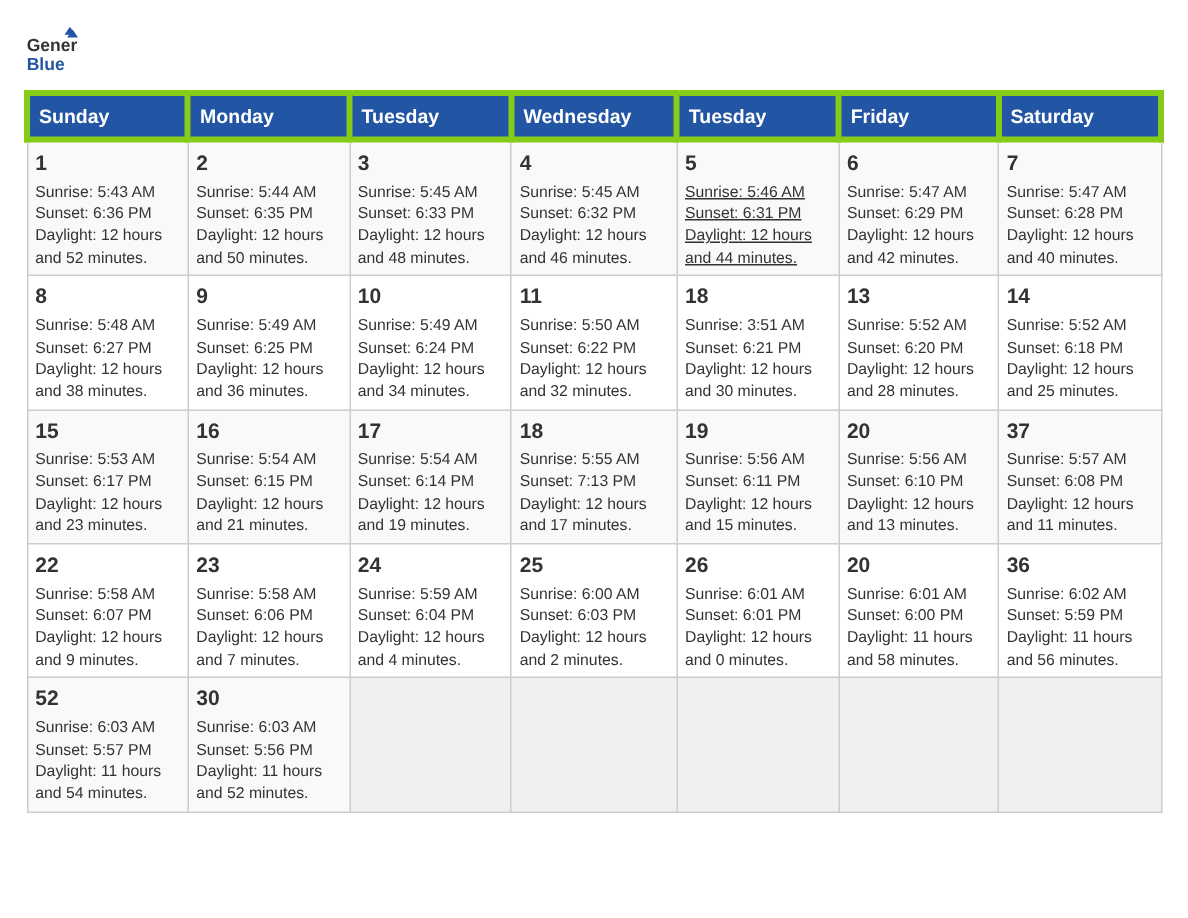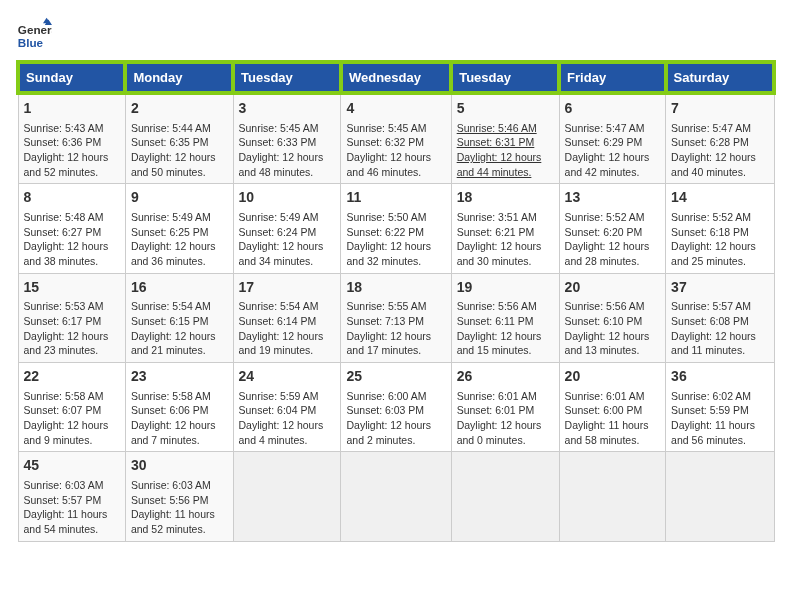--- a/index.html
+++ b/index.html
@@ -321,21 +321,21 @@
         <td>
           <span class="day-num">36</span>
           <div class="day-info" style="white-space: pre-wrap;">Sunrise: 6:02 AM
 Sunset: 5:59 PM
 Daylight: 11 hours
 and 56 minutes.</div>
         </td>
       </tr>
       <tr>
         <td>
-          <span class="day-num">45</span>
+          <span class="day-num">52</span>
           <div class="day-info" style="white-space: pre-wrap;">Sunrise: 6:03 AM
 Sunset: 5:57 PM
 Daylight: 11 hours
 and 54 minutes.</div>
         </td>
         <td>
           <span class="day-num">30</span>
           <div class="day-info" style="white-space: pre-wrap;">Sunrise: 6:03 AM
 Sunset: 5:56 PM
 Daylight: 11 hours

